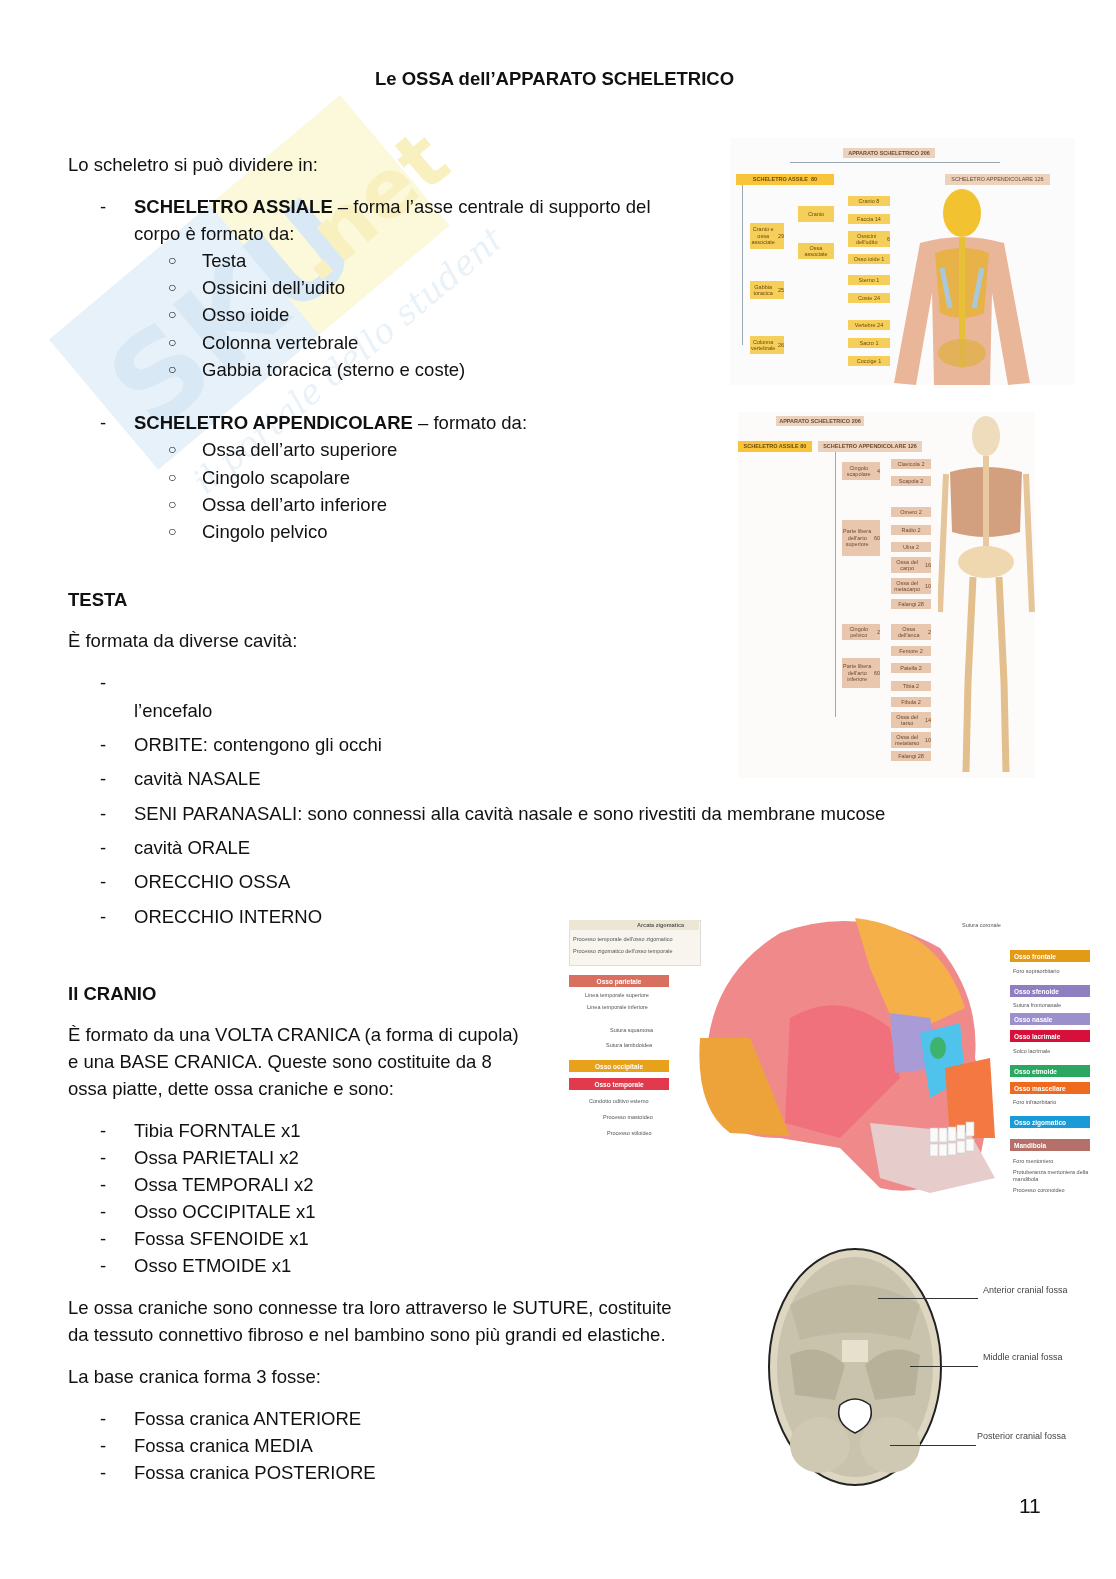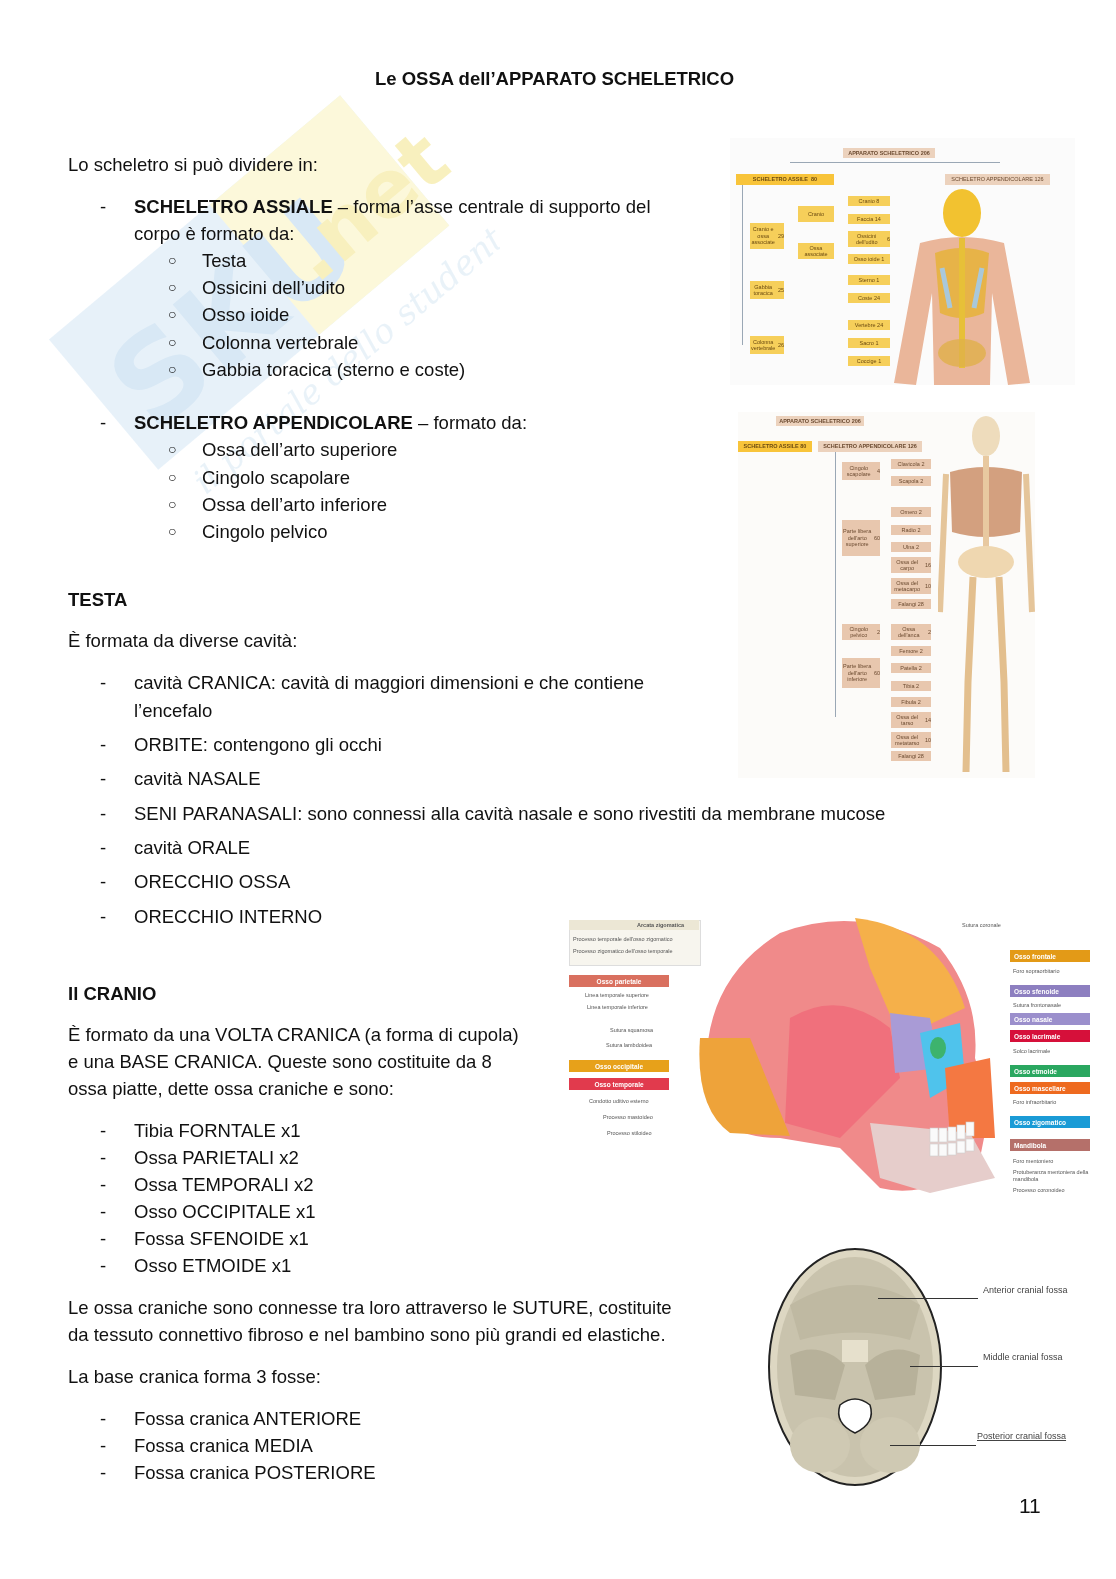--- a/index.html
+++ b/index.html
@@ -59,21 +59,21 @@
   <span class="dash">-</span>
   <span class="bold">SCHELETRO APPENDICOLARE</span><span> – formato da:</span>
 </div>
 <div class="abs txt" style="left:202px; top:436px;"><span class="circ">○</span><span>Ossa dell’arto superiore</span></div>
 <div class="abs txt" style="left:202px; top:464px;"><span class="circ">○</span><span>Cingolo scapolare</span></div>
 <div class="abs txt" style="left:202px; top:491px;"><span class="circ">○</span><span>Ossa dell’arto inferiore</span></div>
 <div class="abs txt" style="left:202px; top:518px;"><span class="circ">○</span><span>Cingolo pelvico</span></div>
 
 <div class="abs txt bold" style="left:68px; top:586px;">TESTA</div>
 <div class="abs txt" style="left:68px; top:627px;">È formata da diverse cavità:</div>
-<div class="abs txt" style="left:134px; top:669px;"><span class="dash">-</span><span>cavità CRANICA: cavità di maggiori dimensioni e che contiene</span></div>
+<div class="abs txt" style="left:134px; top:669px;"><span class="dash">-</span></div>
 <div class="abs txt" style="left:134px; top:697px;">l’encefalo</div>
 <div class="abs txt" style="left:134px; top:731px;"><span class="dash">-</span><span>ORBITE: contengono gli occhi</span></div>
 <div class="abs txt" style="left:134px; top:765px;"><span class="dash">-</span><span>cavità NASALE</span></div>
 <div class="abs txt" style="left:134px; top:800px;"><span class="dash">-</span><span>SENI PARANASALI: sono connessi alla cavità nasale e sono rivestiti da membrane mucose</span></div>
 <div class="abs txt" style="left:134px; top:834px;"><span class="dash">-</span><span>cavità ORALE</span></div>
 <div class="abs txt" style="left:134px; top:868px;"><span class="dash">-</span><span>ORECCHIO OSSA</span></div>
 <div class="abs txt" style="left:134px; top:903px;"><span class="dash">-</span><span>ORECCHIO INTERNO</span></div>
 
 <div class="abs txt bold" style="left:68px; top:980px;">Il CRANIO</div>
 <div class="abs txt" style="left:68px; top:1021px;">È formato da una VOLTA CRANICA (a forma di cupola)</div>
@@ -237,14 +237,14 @@
     <path d="M160 110 Q130 95 105 120 L115 155 L155 150 Z" fill="#b7b19a"></path>
     <path d="M80 160 Q95 148 110 160 Q116 178 95 188 Q74 178 80 160 Z" fill="#ffffff" stroke="#222" stroke-width="1.5"></path>
     <ellipse cx="60" cy="200" rx="30" ry="28" fill="#cfc9b3"></ellipse>
     <ellipse cx="130" cy="200" rx="30" ry="28" fill="#cfc9b3"></ellipse>
   </svg>
   <div class="ln" style="left:118px; top:53px; width:100px; height:1px; background:#333;"></div>
   <div class="ln" style="left:150px; top:121px; width:68px; height:1px; background:#333;"></div>
   <div class="ln" style="left:130px; top:200px; width:86px; height:1px; background:#333;"></div>
   <div class="fossa-lbl" style="left:223px; top:40px;">Anterior cranial fossa</div>
   <div class="fossa-lbl" style="left:223px; top:107px;">Middle cranial fossa</div>
-  <div class="fossa-lbl" style="left:217px; top:186px;text-decoration:underline;">Posterior cranial fossa</div>
+  <div class="fossa-lbl" style="left:217px; top:186px;">Posterior cranial fossa</div>
 </div>
 
 </body></html>

